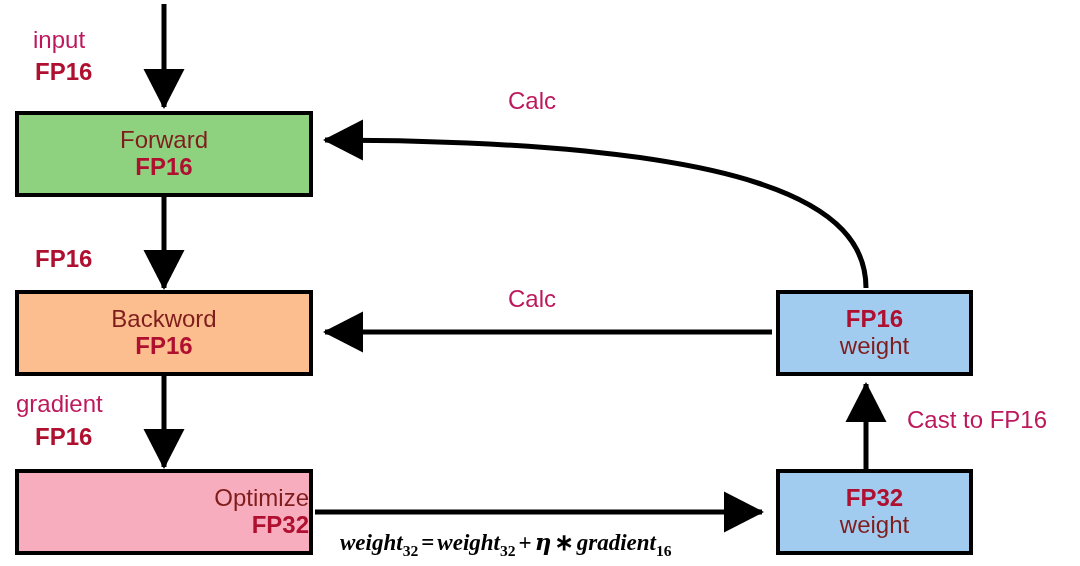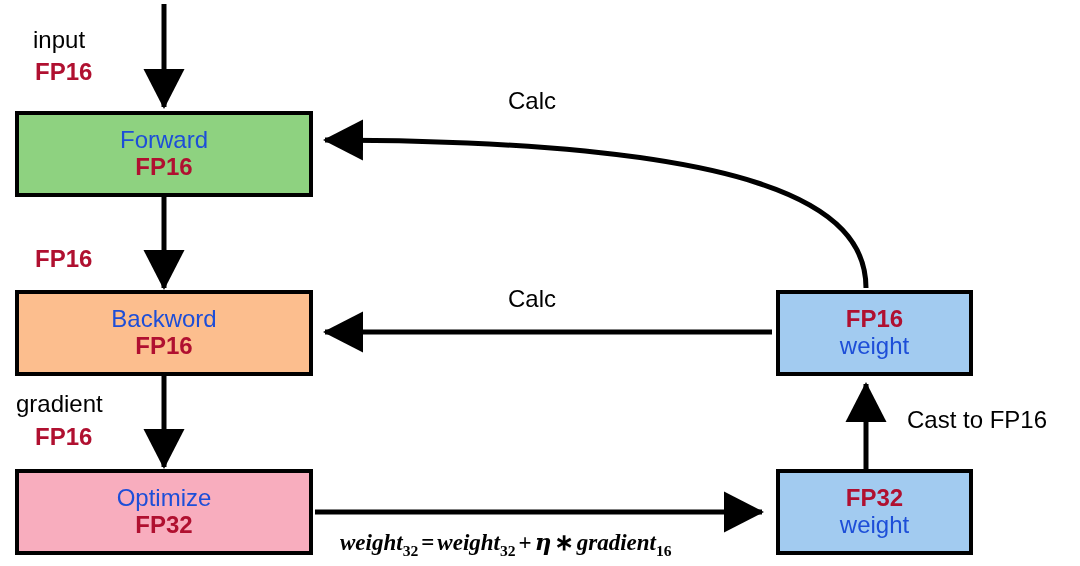--- a/index.html
+++ b/index.html
@@ -27,38 +27,38 @@
     position: absolute;
     box-sizing: border-box;
     border: 4px solid #000000;
     display: flex;
     flex-direction: column;
     align-items: center;
     justify-content: center;
     line-height: 1.12;
   }
   .node .ln-plain {
-    color: #1d4ed8;
+    color: #7f1d1d;
     font-size: 24px;
     font-weight: 400;
   }
   .node .ln-prec {
     color: #B01030;
     font-size: 24px;
     font-weight: bold;
   }
   .node-forward { background: #8ED280; }
   .node-backward { background: #FCBE8E; }
-  .node-optimize { background: #F8ADBE; }
+  .node-optimize { background: #F8ADBE; align-items: flex-end; }
   .node-w16, .node-w32 { background: #A2CBF0; }
 
   .free-label {
     position: absolute;
     white-space: nowrap;
-    color: #000000;
+    color: #be185d;
     font-size: 24px;
     font-weight: 400;
   }
   .free-label.prec {
     color: #B01030;
     font-weight: bold;
   }
   .formula {
     position: absolute;
     white-space: nowrap;

